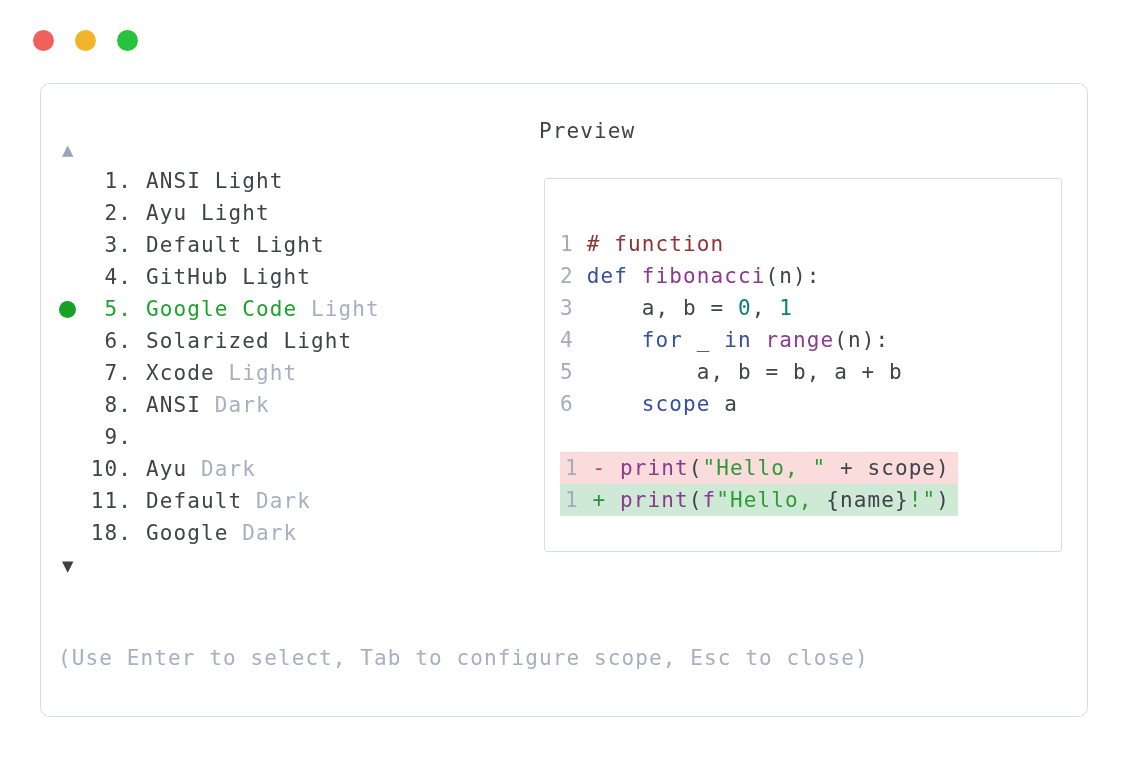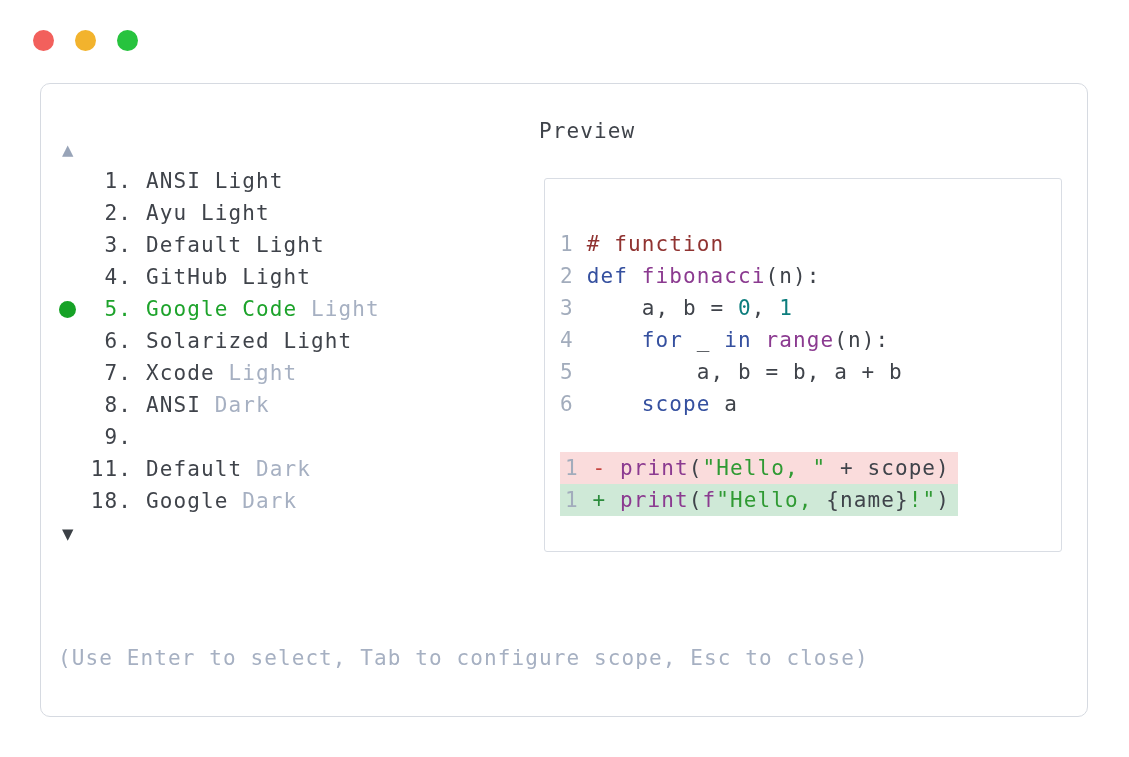--- a/index.html
+++ b/index.html
@@ -104,20 +104,25 @@
           <span class="marker"></span>
           <span class="num">8.</span>
           <span class="label"><span class="name">ANSI</span><span class="variant muted"> Dark</span></span>
         </div>
         <div class="theme-row">
           <span class="marker"></span>
           <span class="num">9.</span>
         </div>
         <div class="theme-row">
           <span class="marker"></span>
+          <span class="num">10.</span>
+          <span class="label"><span class="name">Ayu</span><span class="variant muted"> Dark</span></span>
+        </div>
+        <div class="theme-row">
+          <span class="marker"></span>
           <span class="num">11.</span>
           <span class="label"><span class="name">Default</span><span class="variant muted"> Dark</span></span>
         </div>
         <div class="theme-row">
           <span class="marker"></span>
           <span class="num">18.</span>
           <span class="label"><span class="name">Google</span><span class="variant muted"> Dark</span></span>
         </div>
       </div>
     <div class="line scroll-down">▼</div>

